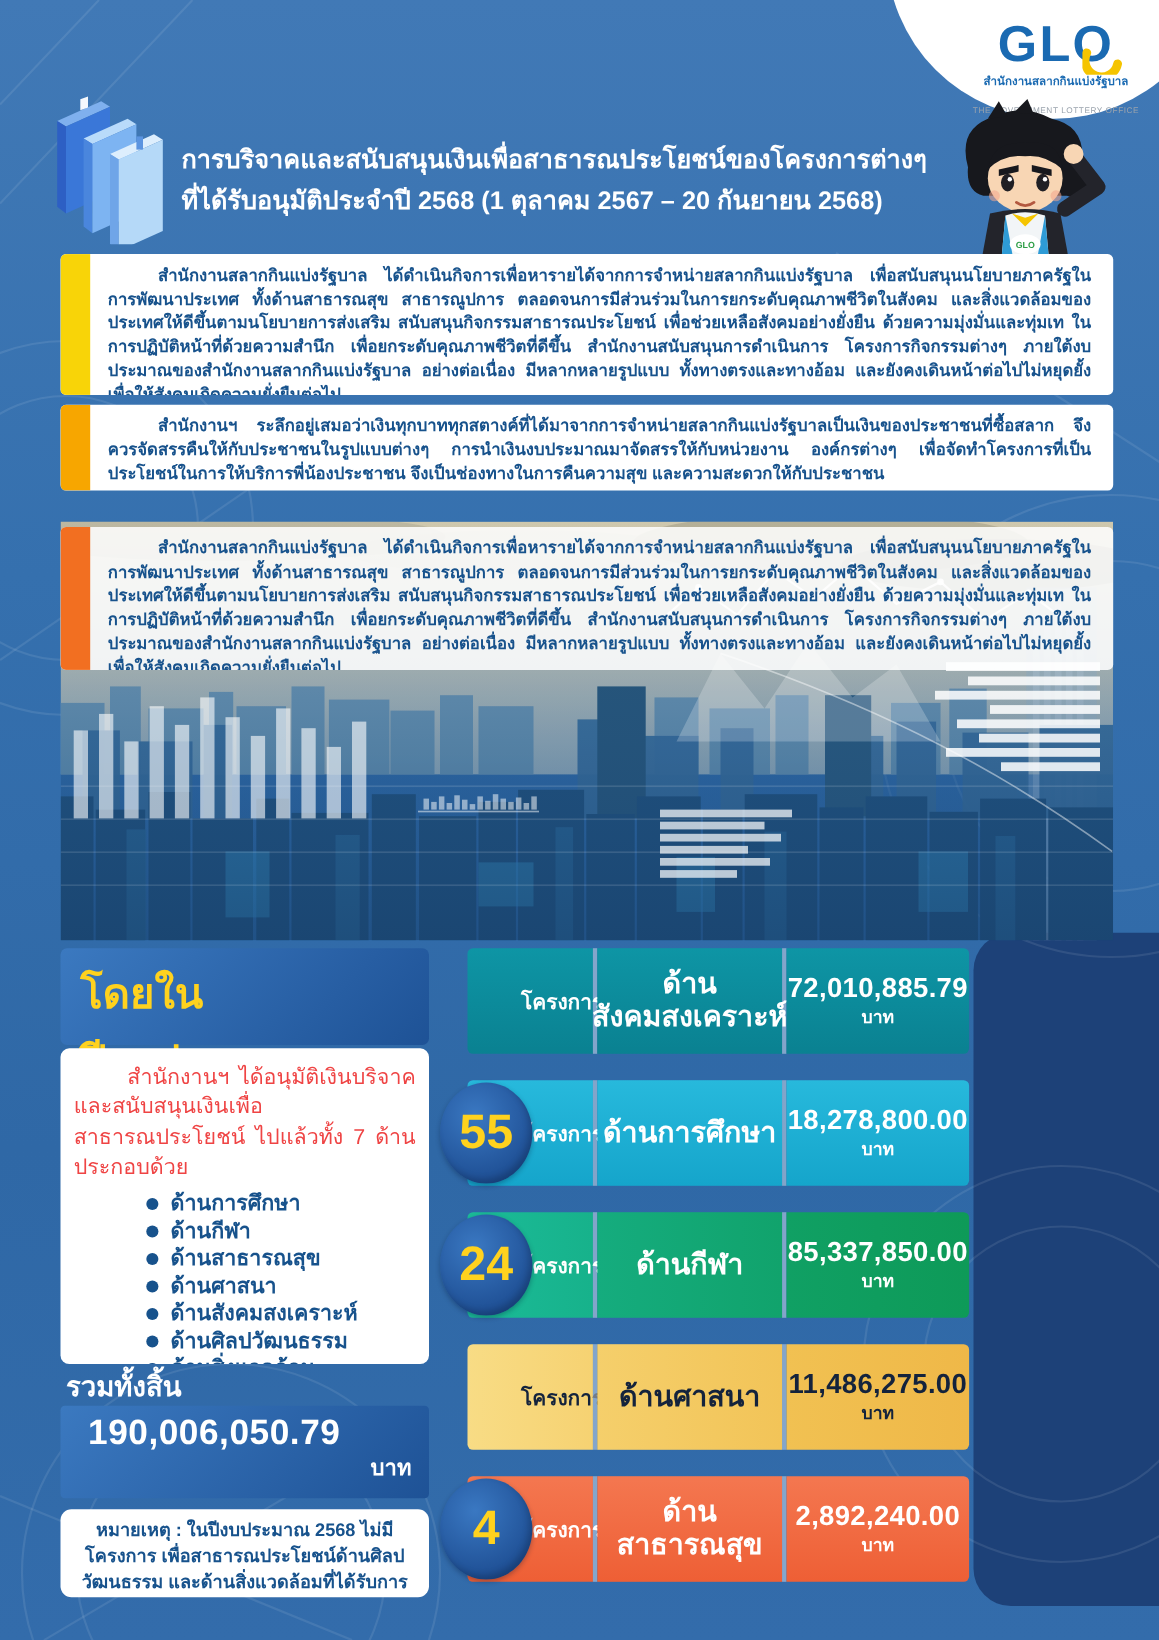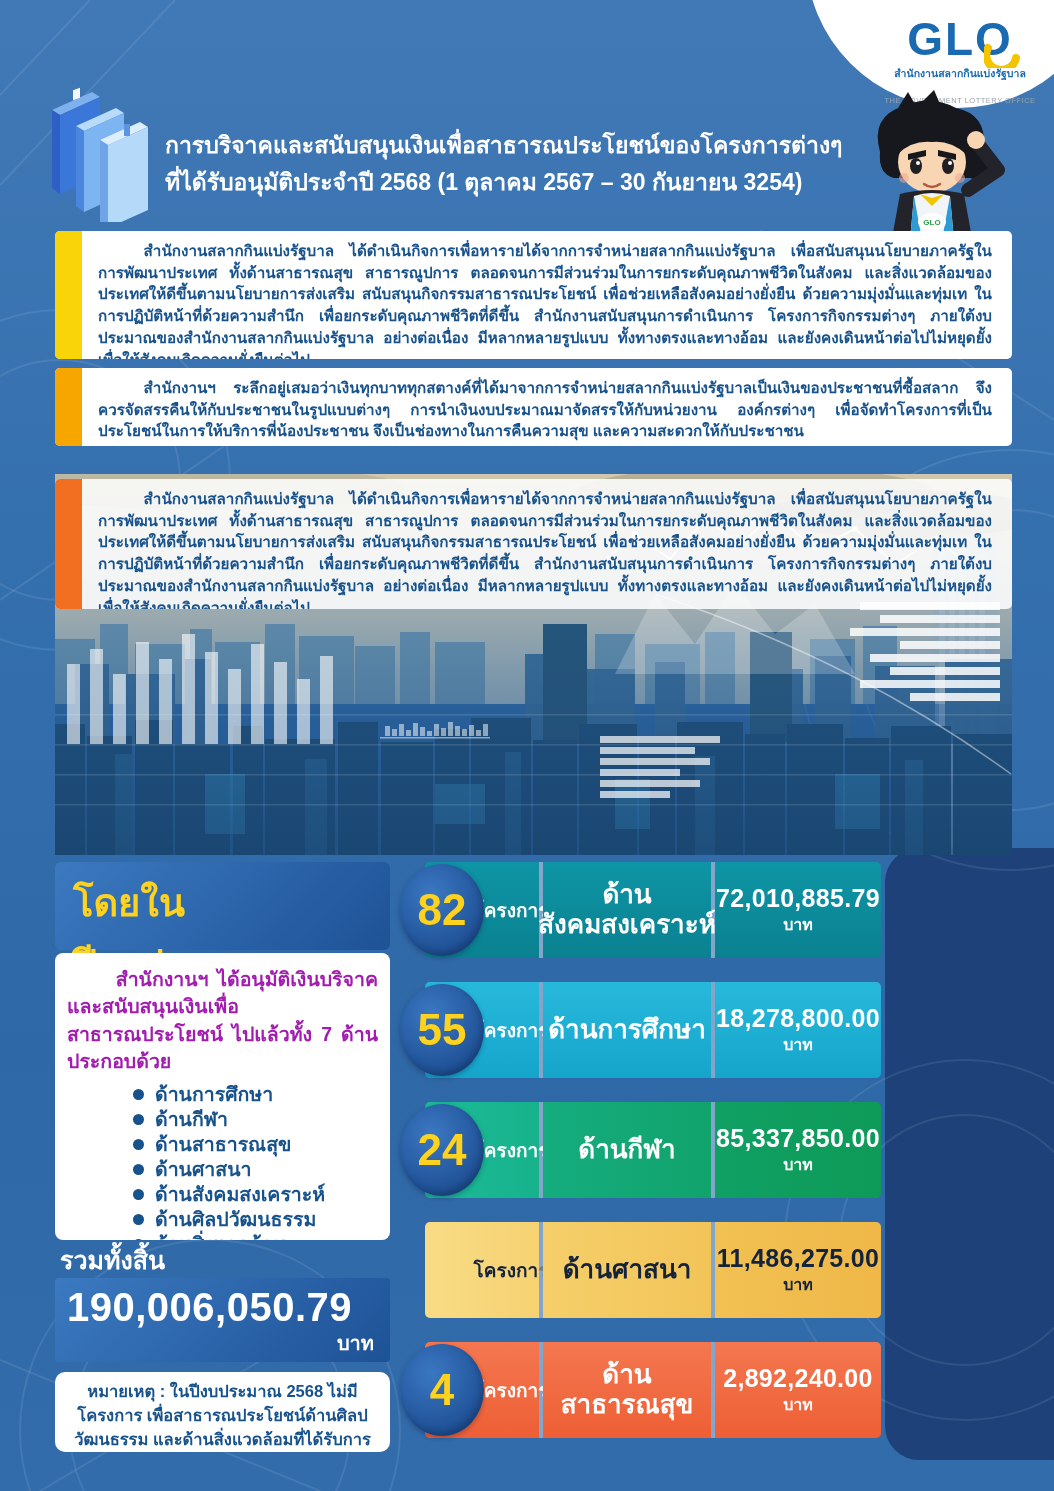--- a/index.html
+++ b/index.html
@@ -49,33 +49,33 @@
 
   
   .period-box { position:absolute; left:55px; top:862px; width:335px; height:88px; z-index:2;
                 background:linear-gradient(135deg,#3b79c0,#1e5296); border-radius:6px;
                 padding:10px 14px 0 18px; }
   .period-title { color:#ffd21e; font-size:38px; font-weight:700; }
   .period-range { color:#ffd84a; font-size:18.5px; font-weight:700; margin-top:4px; }
 
   .approve-card { position:absolute; left:55px; top:953px; width:335px; height:287px; z-index:2;
                   background:#ffffff; border-radius:8px; padding:13px 12px 8px 12px; overflow:hidden; }
-  .approve-intro { color:#a21caf; font-size:19.5px; font-weight:700; line-height:1.4;
+  .approve-intro { color:#ef4444; font-size:19.5px; font-weight:400; line-height:1.4;
                    text-align:justify; text-indent:2.5em; }
   .cat-list { list-style:none; margin-top:7px; padding-left:66px; }
   .cat-list li { display:flex; align-items:center; gap:11px; color:#17528c;
                  font-size:19.5px; font-weight:700; line-height:25px; }
   .cat-list .dot { width:11px; height:11px; border-radius:50%; background:#17528c; flex:0 0 11px; }
 
   .total-label { position:absolute; left:60px; top:1240px; z-index:2; color:#ffffff;
                  font-size:25px; font-weight:800; }
   .total-box { position:absolute; left:55px; top:1278px; width:335px; height:84px; z-index:2;
                background:linear-gradient(135deg,#3b79c0,#1e5296); border-radius:4px;
                padding:7px 16px 0 12px; }
-  .total-amount { color:#ffffff; font-size:40px; font-weight:800; letter-spacing:.5px; line-height:1.1; }
+  .total-amount { color:#ffffff; font-size:32px; font-weight:800; letter-spacing:.5px; line-height:1.1;margin-left:13px; }
   .total-baht { color:#ffffff; font-size:20px; font-weight:800; text-align:right; margin-top:-2px; }
 
   .note-card { position:absolute; left:55px; top:1372px; width:335px; height:80px; z-index:2;
                background:#ffffff; border-radius:10px; padding:8px 14px; text-align:center;
                color:#17528c; font-size:16.5px; font-weight:700; line-height:1.45; overflow:hidden; }
 
   
   .row { position:absolute; left:400px; width:485px; height:96px; z-index:2; }
   .row-circle { position:absolute; left:0; top:2px; width:84px; height:92px; border-radius:50%;
                 background:radial-gradient(circle at 38% 32%,#3a78c2,#1d4d92 78%);
@@ -181,21 +181,21 @@
     </g>
     <g transform="translate(48,30)">
       <polygon points="6,46 46,28 54,33 14,51" fill="#ddeefd"></polygon>
       <polygon points="6,46 14,51 14,134 6,128" fill="#6fa5e8"></polygon>
       <polygon points="14,51 54,33 54,116 14,134" fill="#b5d9f8"></polygon>
       <rect x="30" y="30" width="6" height="12" fill="#5b94e0"></rect>
     </g>
   </svg>
 
   <div class="subtitle1">การบริจาคและสนับสนุนเงินเพื่อสาธารณประโยชน์ของโครงการต่างๆ</div>
-  <div class="subtitle2">ที่ได้รับอนุมัติประจำปี 2568 (1 ตุลาคม 2567 – 30 กันยายน 3254)</div>
+  <div class="subtitle2">ที่ได้รับอนุมัติประจำปี 2568 (1 ตุลาคม 2567 – 20 กันยายน 2568)</div>
 
   <div class="para para1">
     <div class="accent"></div>
     <div class="ptext">สำนักงานสลากกินแบ่งรัฐบาล ได้ดำเนินกิจการเพื่อหารายได้จากการจำหน่ายสลากกินแบ่งรัฐบาล เพื่อสนับสนุนนโยบายภาครัฐในการพัฒนาประเทศ ทั้งด้านสาธารณสุข สาธารณูปการ ตลอดจนการมีส่วนร่วมในการยกระดับคุณภาพชีวิตในสังคม และสิ่งแวดล้อมของประเทศให้ดีขึ้นตามนโยบายการส่งเสริม สนับสนุนกิจกรรมสาธารณประโยชน์ เพื่อช่วยเหลือสังคมอย่างยั่งยืน ด้วยความมุ่งมั่นและทุ่มเท ในการปฏิบัติหน้าที่ด้วยความสำนึก เพื่อยกระดับคุณภาพชีวิตที่ดีขึ้น สำนักงานสนับสนุนการดำเนินการ โครงการกิจกรรมต่างๆ ภายใต้งบประมาณของสำนักงานสลากกินแบ่งรัฐบาล อย่างต่อเนื่อง มีหลากหลายรูปแบบ ทั้งทางตรงและทางอ้อม และยังคงเดินหน้าต่อไปไม่หยุดยั้ง เพื่อให้สังคมเกิดความยั่งยืนต่อไป</div>
   </div>
   <div class="para para2">
     <div class="accent"></div>
     <div class="ptext">สำนักงานฯ ระลึกอยู่เสมอว่าเงินทุกบาททุกสตางค์ที่ได้มาจากการจำหน่ายสลากกินแบ่งรัฐบาลเป็นเงินของประชาชนที่ซื้อสลาก จึงควรจัดสรรคืนให้กับประชาชนในรูปแบบต่างๆ การนำเงินงบประมาณมาจัดสรรให้กับหน่วยงาน องค์กรต่างๆ เพื่อจัดทำโครงการที่เป็นประโยชน์ในการให้บริการพี่น้องประชาชน จึงเป็นช่องทางในการคืนความสุข และความสะดวกให้กับประชาชน</div>
   </div>
 
@@ -421,23 +421,20 @@
       <div class="divider"></div>
       <div class="seg seg2">
           <span class="cat">ด้านสังคมสงเคราะห์</span>
         </div>
       <div class="divider"></div>
       <div class="seg seg3">
           <div class="amt">72,010,885.79</div>
           <div class="baht">บาท</div>
         </div>
     </div>
-    <div class="row-circle">
-        <span>82</span>
-      </div>
   </div>
 
   <div class="row row2">
     <div class="row-bar">
       <div class="seg seg1">
           <span class="unit">โครงการ</span>
         </div>
       <div class="divider"></div>
       <div class="seg seg2">
           <span class="cat">ด้านการศึกษา</span>

